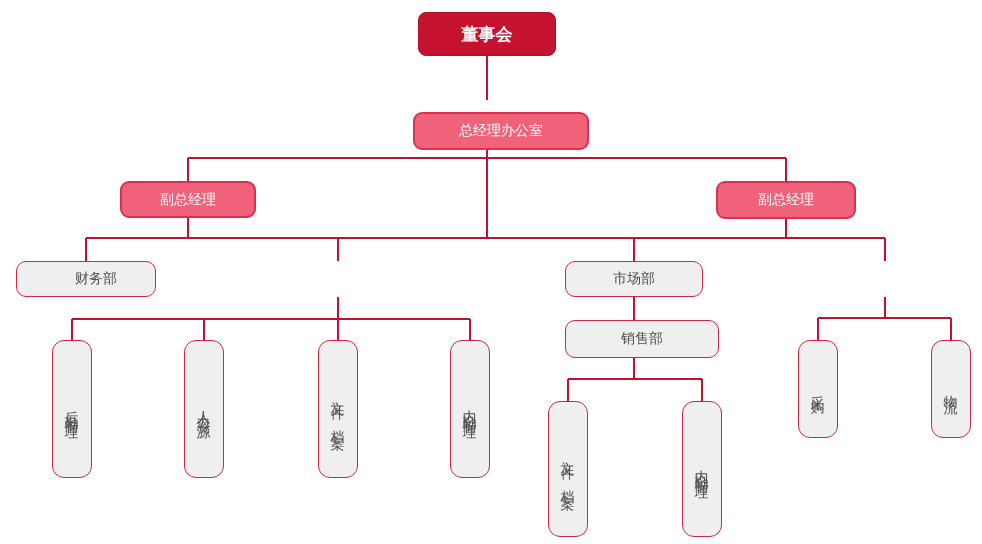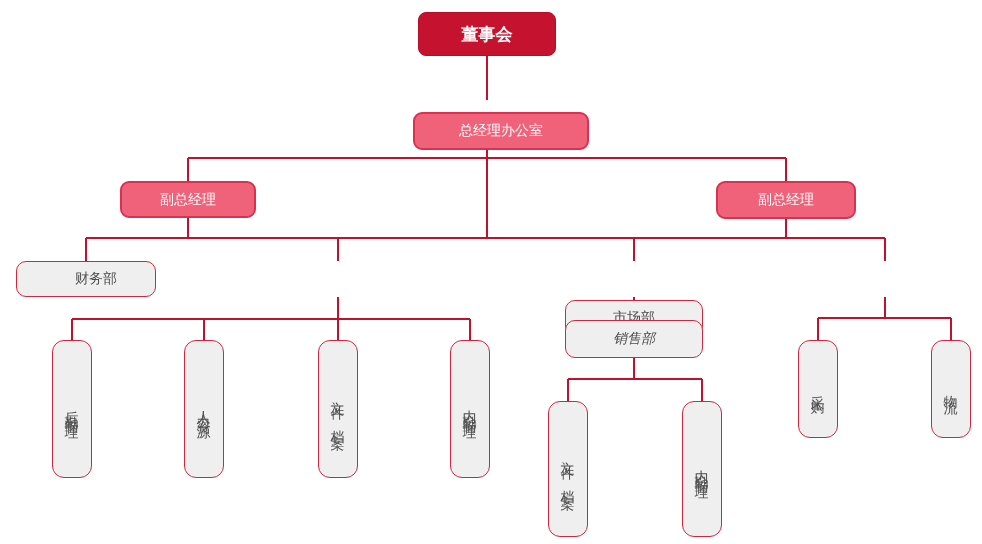--- a/index.html
+++ b/index.html
@@ -91,23 +91,23 @@
   </svg>
 
   <div class="node root" style="left:418px; top:12px; width:138px; height:44px;">董事会</div>
 
   <div class="node exec" style="left:413px; top:100px; width:176px; height:38px;margin-top:12px;">总经理办公室</div>
 
   <div class="node exec" style="left:120px; top:181px; width:136px; height:37px;">副总经理</div>
   <div class="node exec" style="left:716px; top:181px; width:140px; height:38px;">副总经理</div>
 
   <div class="node dept" style="left:16px; top:261px; width:140px; height:36px;padding-left:20px;">财务部</div>
-  <div class="node dept" style="left:565px; top:261px; width:138px; height:36px;margin-top:39px;">市场部</div>
+  <div class="node dept" style="left:565px; top:261px; width:138px; height:36px;">市场部</div>
 
-  <div class="node dept" style="left:565px; top:320px; width:138px; height:38px;font-style:italic;">销售部</div>
+  <div class="node dept" style="left:565px; top:320px; width:154px; height:38px;">销售部</div>
 
   <div class="node dept vert" style="left:52px; top:340px; width:40px; height:138px;">后勤管理</div>
   <div class="node dept vert" style="left:184px; top:340px; width:40px; height:138px;">人力资源</div>
   <div class="node dept vert" style="left:318px; top:340px; width:40px; height:138px;">文件、档案</div>
   <div class="node dept vert" style="left:450px; top:340px; width:40px; height:138px;">内勤管理</div>
 
   <div class="node dept vert" style="left:548px; top:401px; width:40px; height:136px;">文件、档案</div>
   <div class="node dept vert" style="left:682px; top:401px; width:40px; height:136px;">内勤管理</div>
 
   <div class="node dept vert" style="left:798px; top:340px; width:40px; height:98px;">采购</div>

